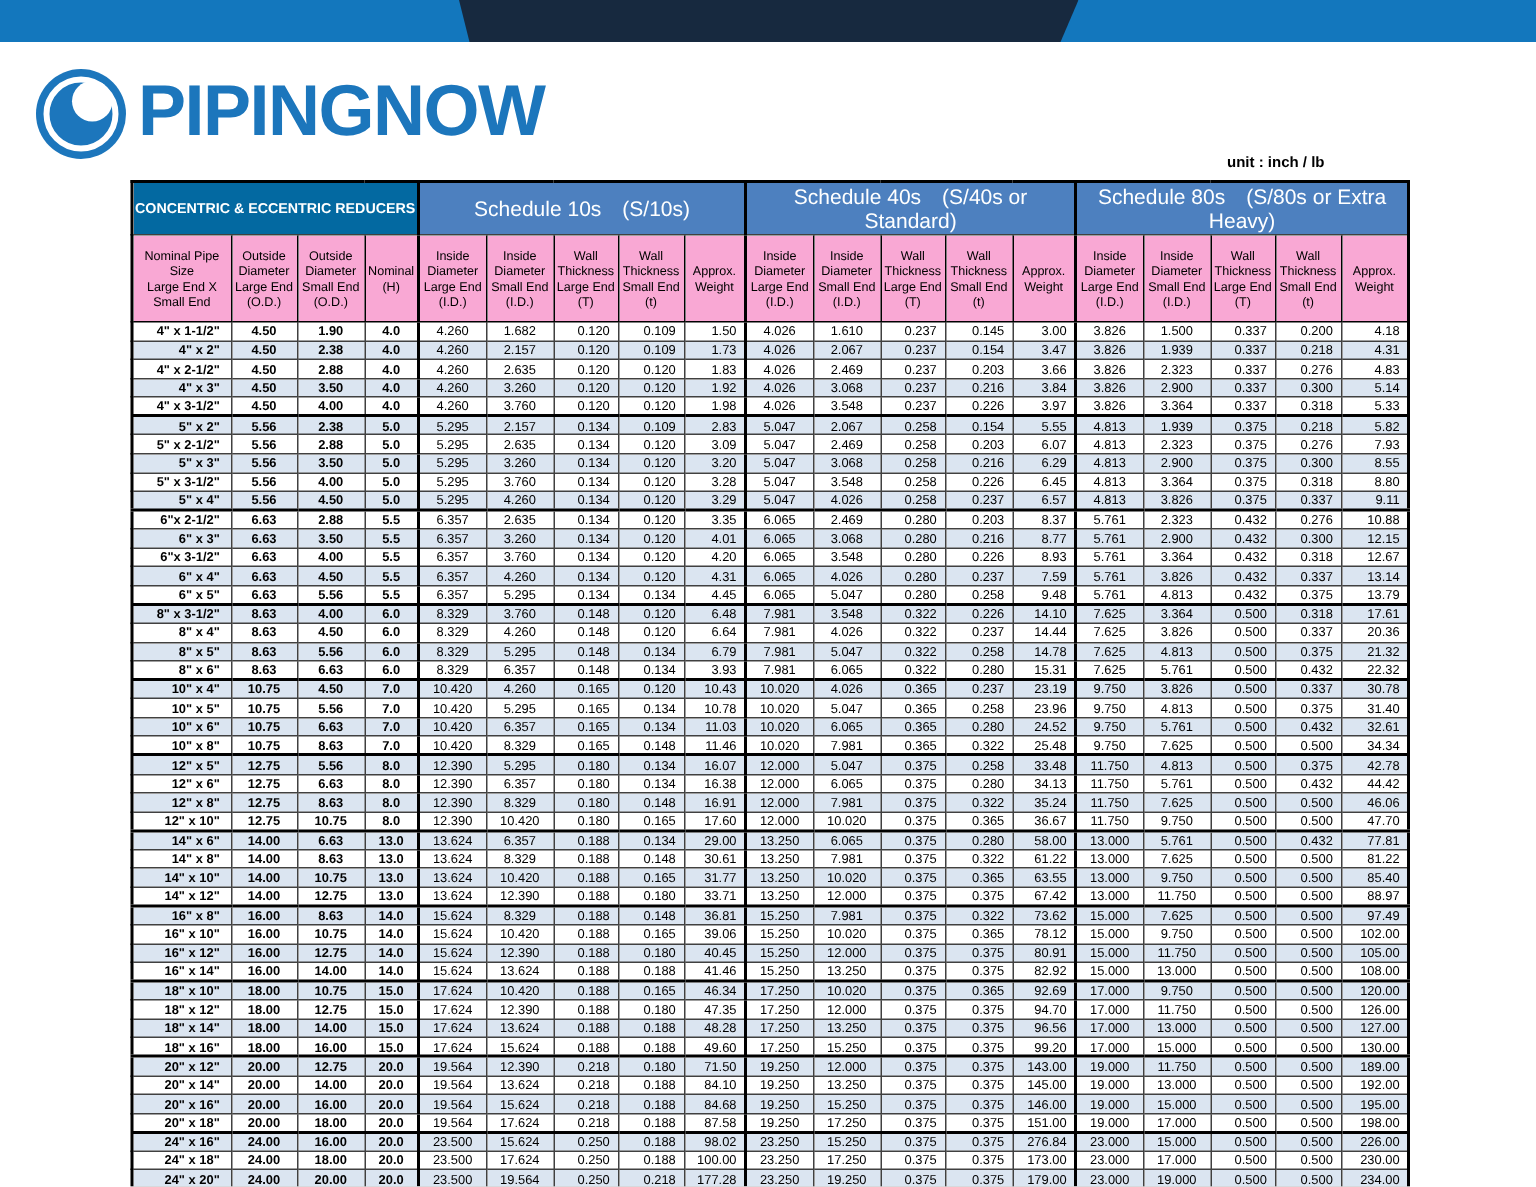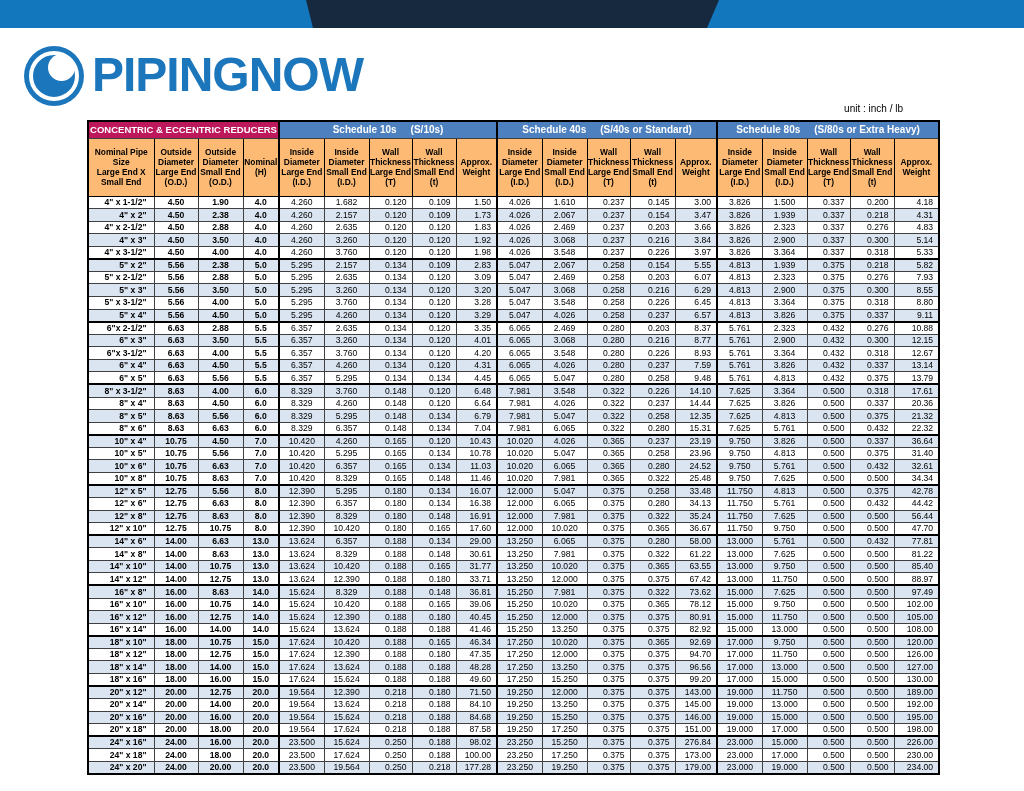--- a/index.html
+++ b/index.html
@@ -14,36 +14,36 @@
   
   .logo-mark{position:absolute;left:24px;top:46px;width:60px;height:60px;border-radius:50%;
         background:var(--brand,#1c76bc);}
   .logo-mark::before{content:"";position:absolute;inset:5px;border-radius:50%;
         border:4px solid #fff;background:var(--brand,#1c76bc);}
   .logo-mark::after{content:"";position:absolute;width:27px;height:27px;border-radius:50%;
         background:#fff;top:8px;right:9px;}
   .logo-text{position:absolute;left:92px;top:46px;height:60px;line-height:58px;
         font-size:48px;font-weight:bold;letter-spacing:-1px;color:var(--brand,#1c76bc);}
 
-  .unit-label{position:absolute;top:103px;right:121px;font-size:10px;font-weight:normal;color:#000;}
+  .unit-label{position:absolute;top:103px;right:141px;font-size:10px;font-weight:bold;color:#000;}
 
   
   table.red{position:absolute;left:87px;top:120px;width:851px;border-collapse:collapse;
         table-layout:fixed;border:2px solid #000;}
   table.red th,table.red td{border:1px solid #404040;overflow:hidden;}
 
   tr.group-row{height:17px;}
-  .title-cell{background:#be185d;color:#fff;font-size:9.5px;font-weight:bold;text-align:center;
+  .title-cell{background:#0369a1;color:#fff;font-size:9.5px;font-weight:bold;text-align:left;
         border:1px solid #000;}
-  .sched-cell{background:var(--sched-blue,#4d80bf);color:#fff;font-size:10px;font-weight:bold;
+  .sched-cell{background:var(--sched-blue,#4d80bf);color:#fff;font-size:14px;font-weight:normal;
         text-align:center;border:1px solid #000;border-top:2px solid #17375e;}
   .sched-cell .gsub{margin-left:14px;}
 
   tr.cols-row{height:58px;}
-  tr.cols-row th{background:#fdba74;color:#000;font-size:8.4px;font-weight:bold;line-height:1.2;
+  tr.cols-row th{background:#f9a8d4;color:#000;font-size:8.4px;font-weight:normal;line-height:1.2;
         white-space:pre-line;vertical-align:middle;padding:1px 0;
         border:1px solid #000;}
 
   tbody tr{height:12.565px;}
   tbody td{font-size:8.6px;color:#000;padding:0 3px;line-height:1;background:#fff;vertical-align:middle;}
   tbody tr.alt td{background:var(--stripe,#dbe5f1);}
   tbody tr.gstart td{border-top:2px solid #000;}
 
   .c0{text-align:right;font-weight:bold;padding-right:7px !important;}
   .c1,.c2,.c3{text-align:center;font-weight:bold;}
@@ -532,37 +532,37 @@
           <td class="c3">6.0</td>
           <td class="c4">8.329</td>
           <td class="c5">5.295</td>
           <td class="c6">0.148</td>
           <td class="c7">0.134</td>
           <td class="c8">6.79</td>
           <td class="c9">7.981</td>
           <td class="c10">5.047</td>
           <td class="c11">0.322</td>
           <td class="c12">0.258</td>
-          <td class="c13">12.35</td>
+          <td class="c13">14.78</td>
           <td class="c14">7.625</td>
           <td class="c15">4.813</td>
           <td class="c16">0.500</td>
           <td class="c17">0.375</td>
           <td class="c18">21.32</td>
         </tr>
         <tr class="">
           <td class="c0">8" x 6"</td>
           <td class="c1">8.63</td>
           <td class="c2">6.63</td>
           <td class="c3">6.0</td>
           <td class="c4">8.329</td>
           <td class="c5">6.357</td>
           <td class="c6">0.148</td>
           <td class="c7">0.134</td>
-          <td class="c8">7.04</td>
+          <td class="c8">3.93</td>
           <td class="c9">7.981</td>
           <td class="c10">6.065</td>
           <td class="c11">0.322</td>
           <td class="c12">0.280</td>
           <td class="c13">15.31</td>
           <td class="c14">7.625</td>
           <td class="c15">5.761</td>
           <td class="c16">0.500</td>
           <td class="c17">0.432</td>
           <td class="c18">22.32</td>
@@ -579,21 +579,21 @@
           <td class="c8">10.43</td>
           <td class="c9">10.020</td>
           <td class="c10">4.026</td>
           <td class="c11">0.365</td>
           <td class="c12">0.237</td>
           <td class="c13">23.19</td>
           <td class="c14">9.750</td>
           <td class="c15">3.826</td>
           <td class="c16">0.500</td>
           <td class="c17">0.337</td>
-          <td class="c18">36.64</td>
+          <td class="c18">30.78</td>
         </tr>
         <tr class="">
           <td class="c0">10" x 5"</td>
           <td class="c1">10.75</td>
           <td class="c2">5.56</td>
           <td class="c3">7.0</td>
           <td class="c4">10.420</td>
           <td class="c5">5.295</td>
           <td class="c6">0.165</td>
           <td class="c7">0.134</td>
@@ -705,21 +705,21 @@
           <td class="c8">16.91</td>
           <td class="c9">12.000</td>
           <td class="c10">7.981</td>
           <td class="c11">0.375</td>
           <td class="c12">0.322</td>
           <td class="c13">35.24</td>
           <td class="c14">11.750</td>
           <td class="c15">7.625</td>
           <td class="c16">0.500</td>
           <td class="c17">0.500</td>
-          <td class="c18">56.44</td>
+          <td class="c18">46.06</td>
         </tr>
         <tr class="">
           <td class="c0">12" x 10"</td>
           <td class="c1">12.75</td>
           <td class="c2">10.75</td>
           <td class="c3">8.0</td>
           <td class="c4">12.390</td>
           <td class="c5">10.420</td>
           <td class="c6">0.180</td>
           <td class="c7">0.165</td>

